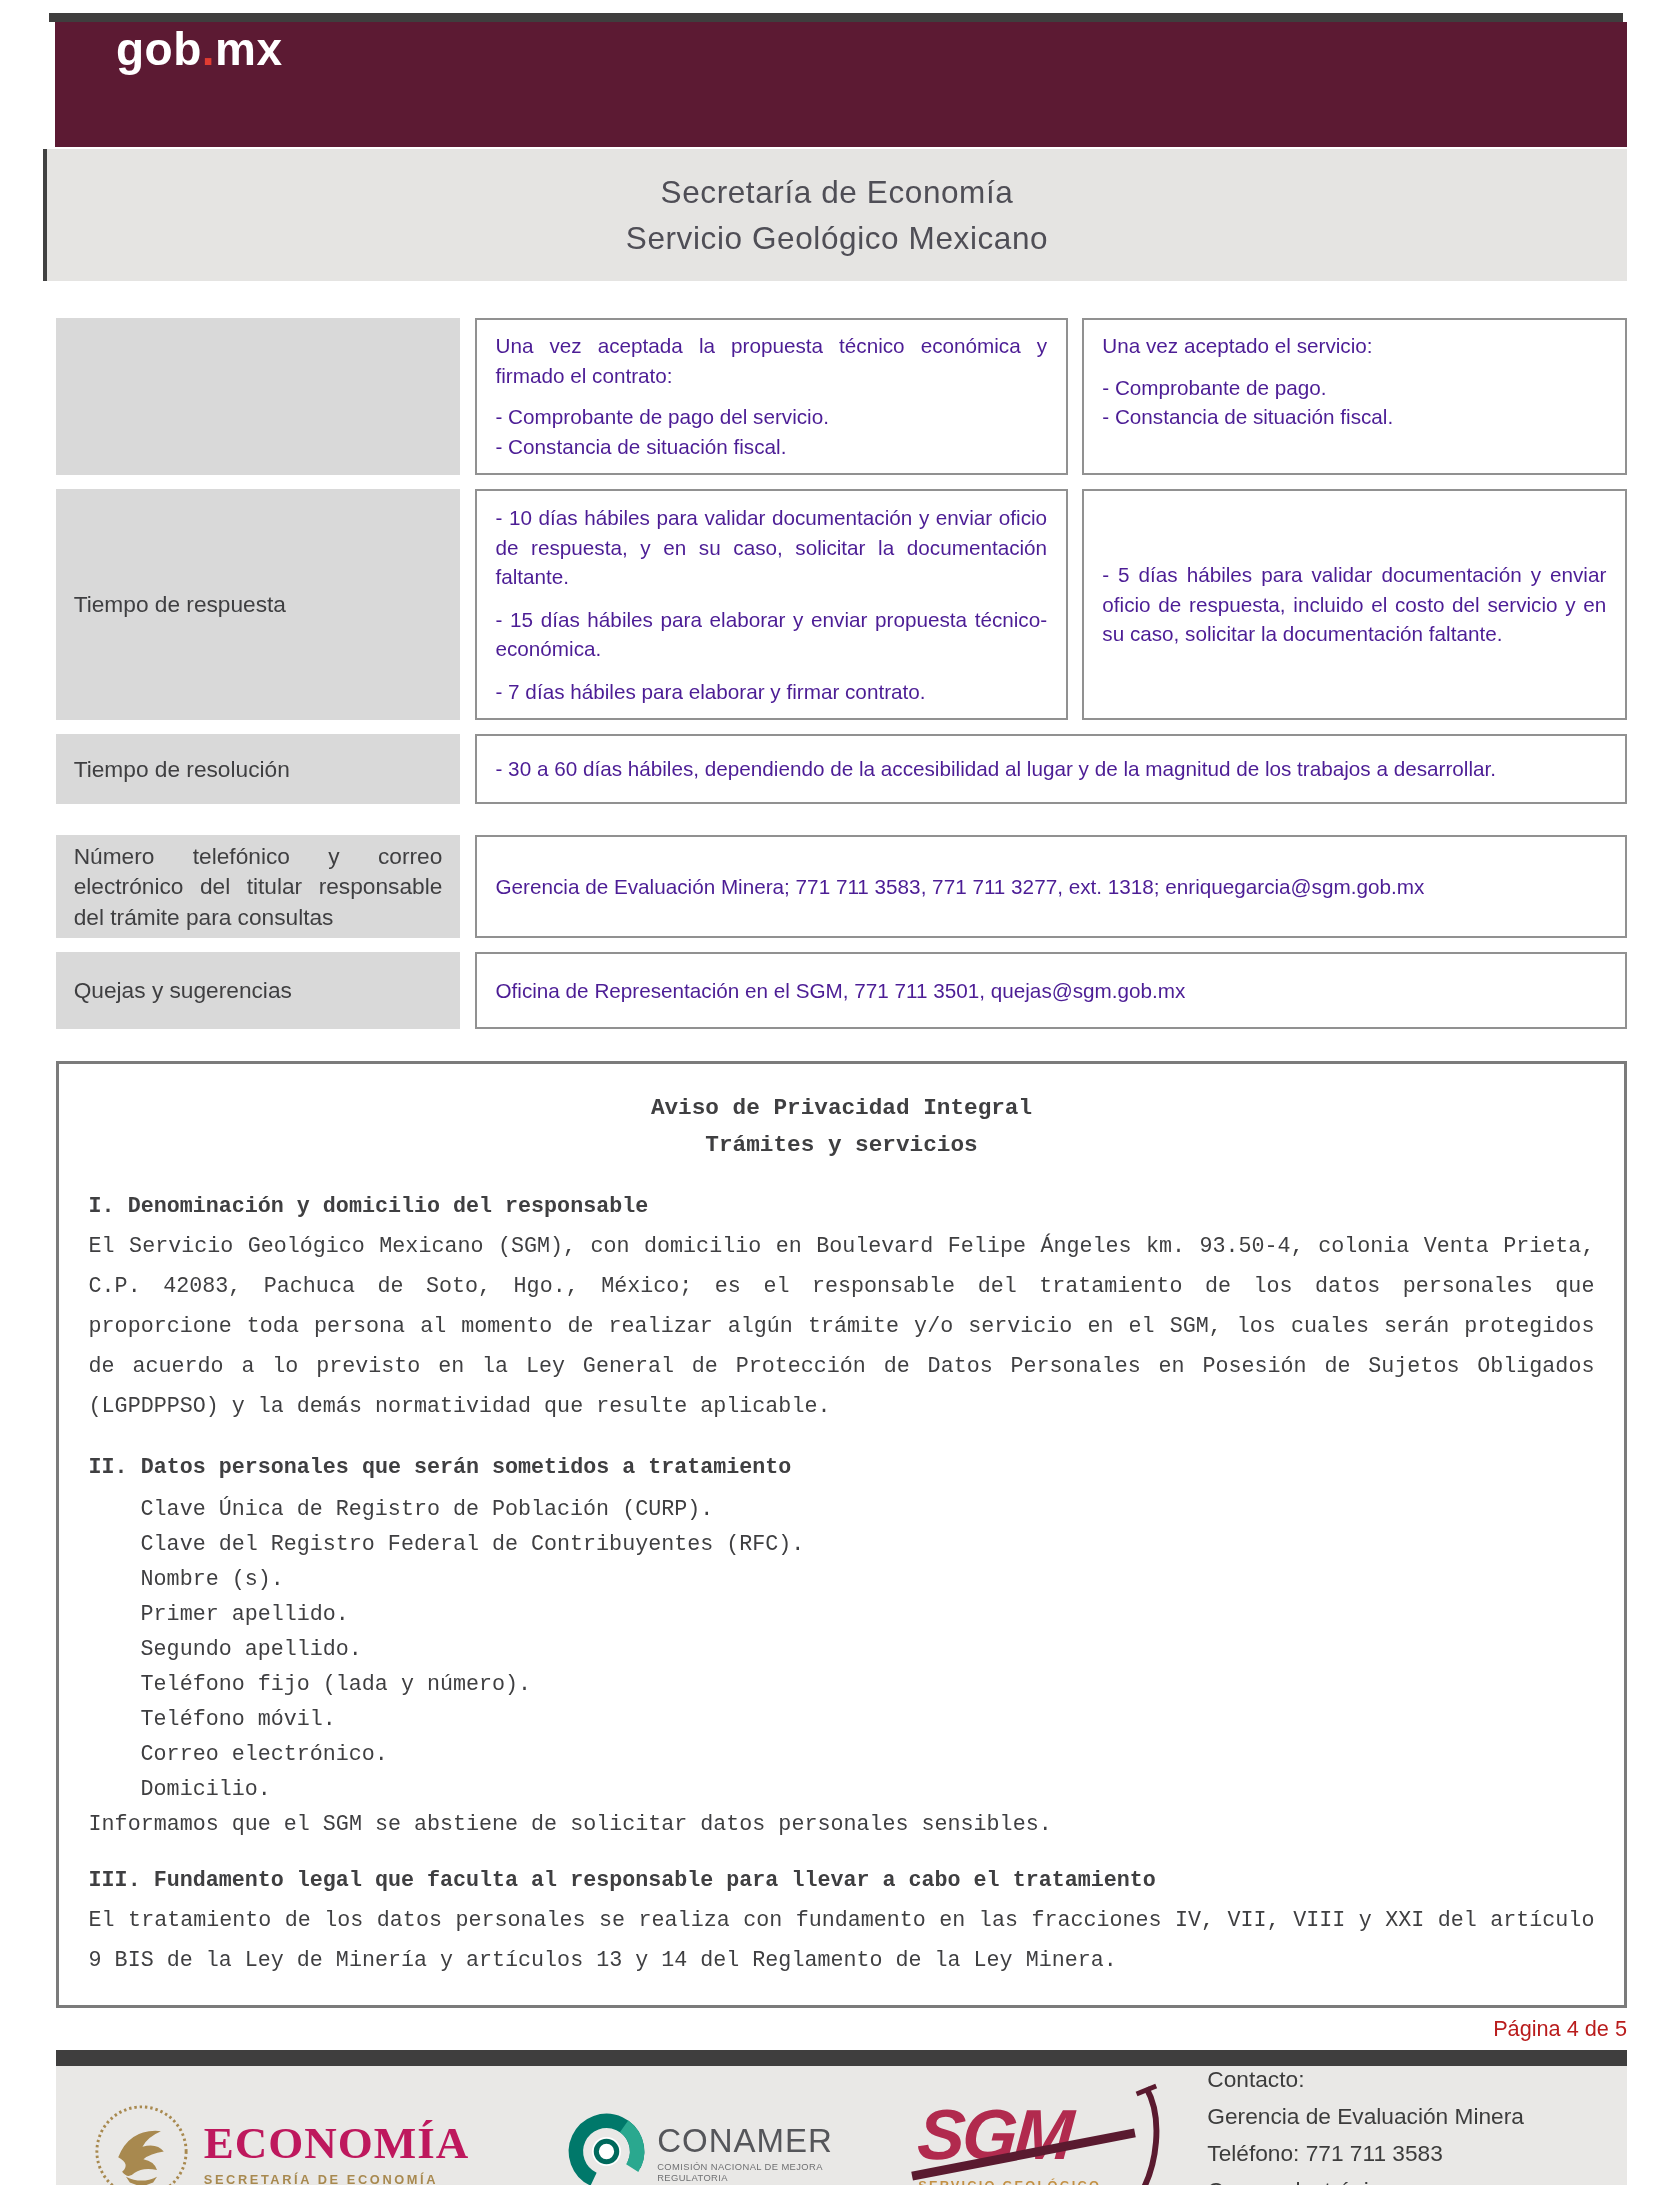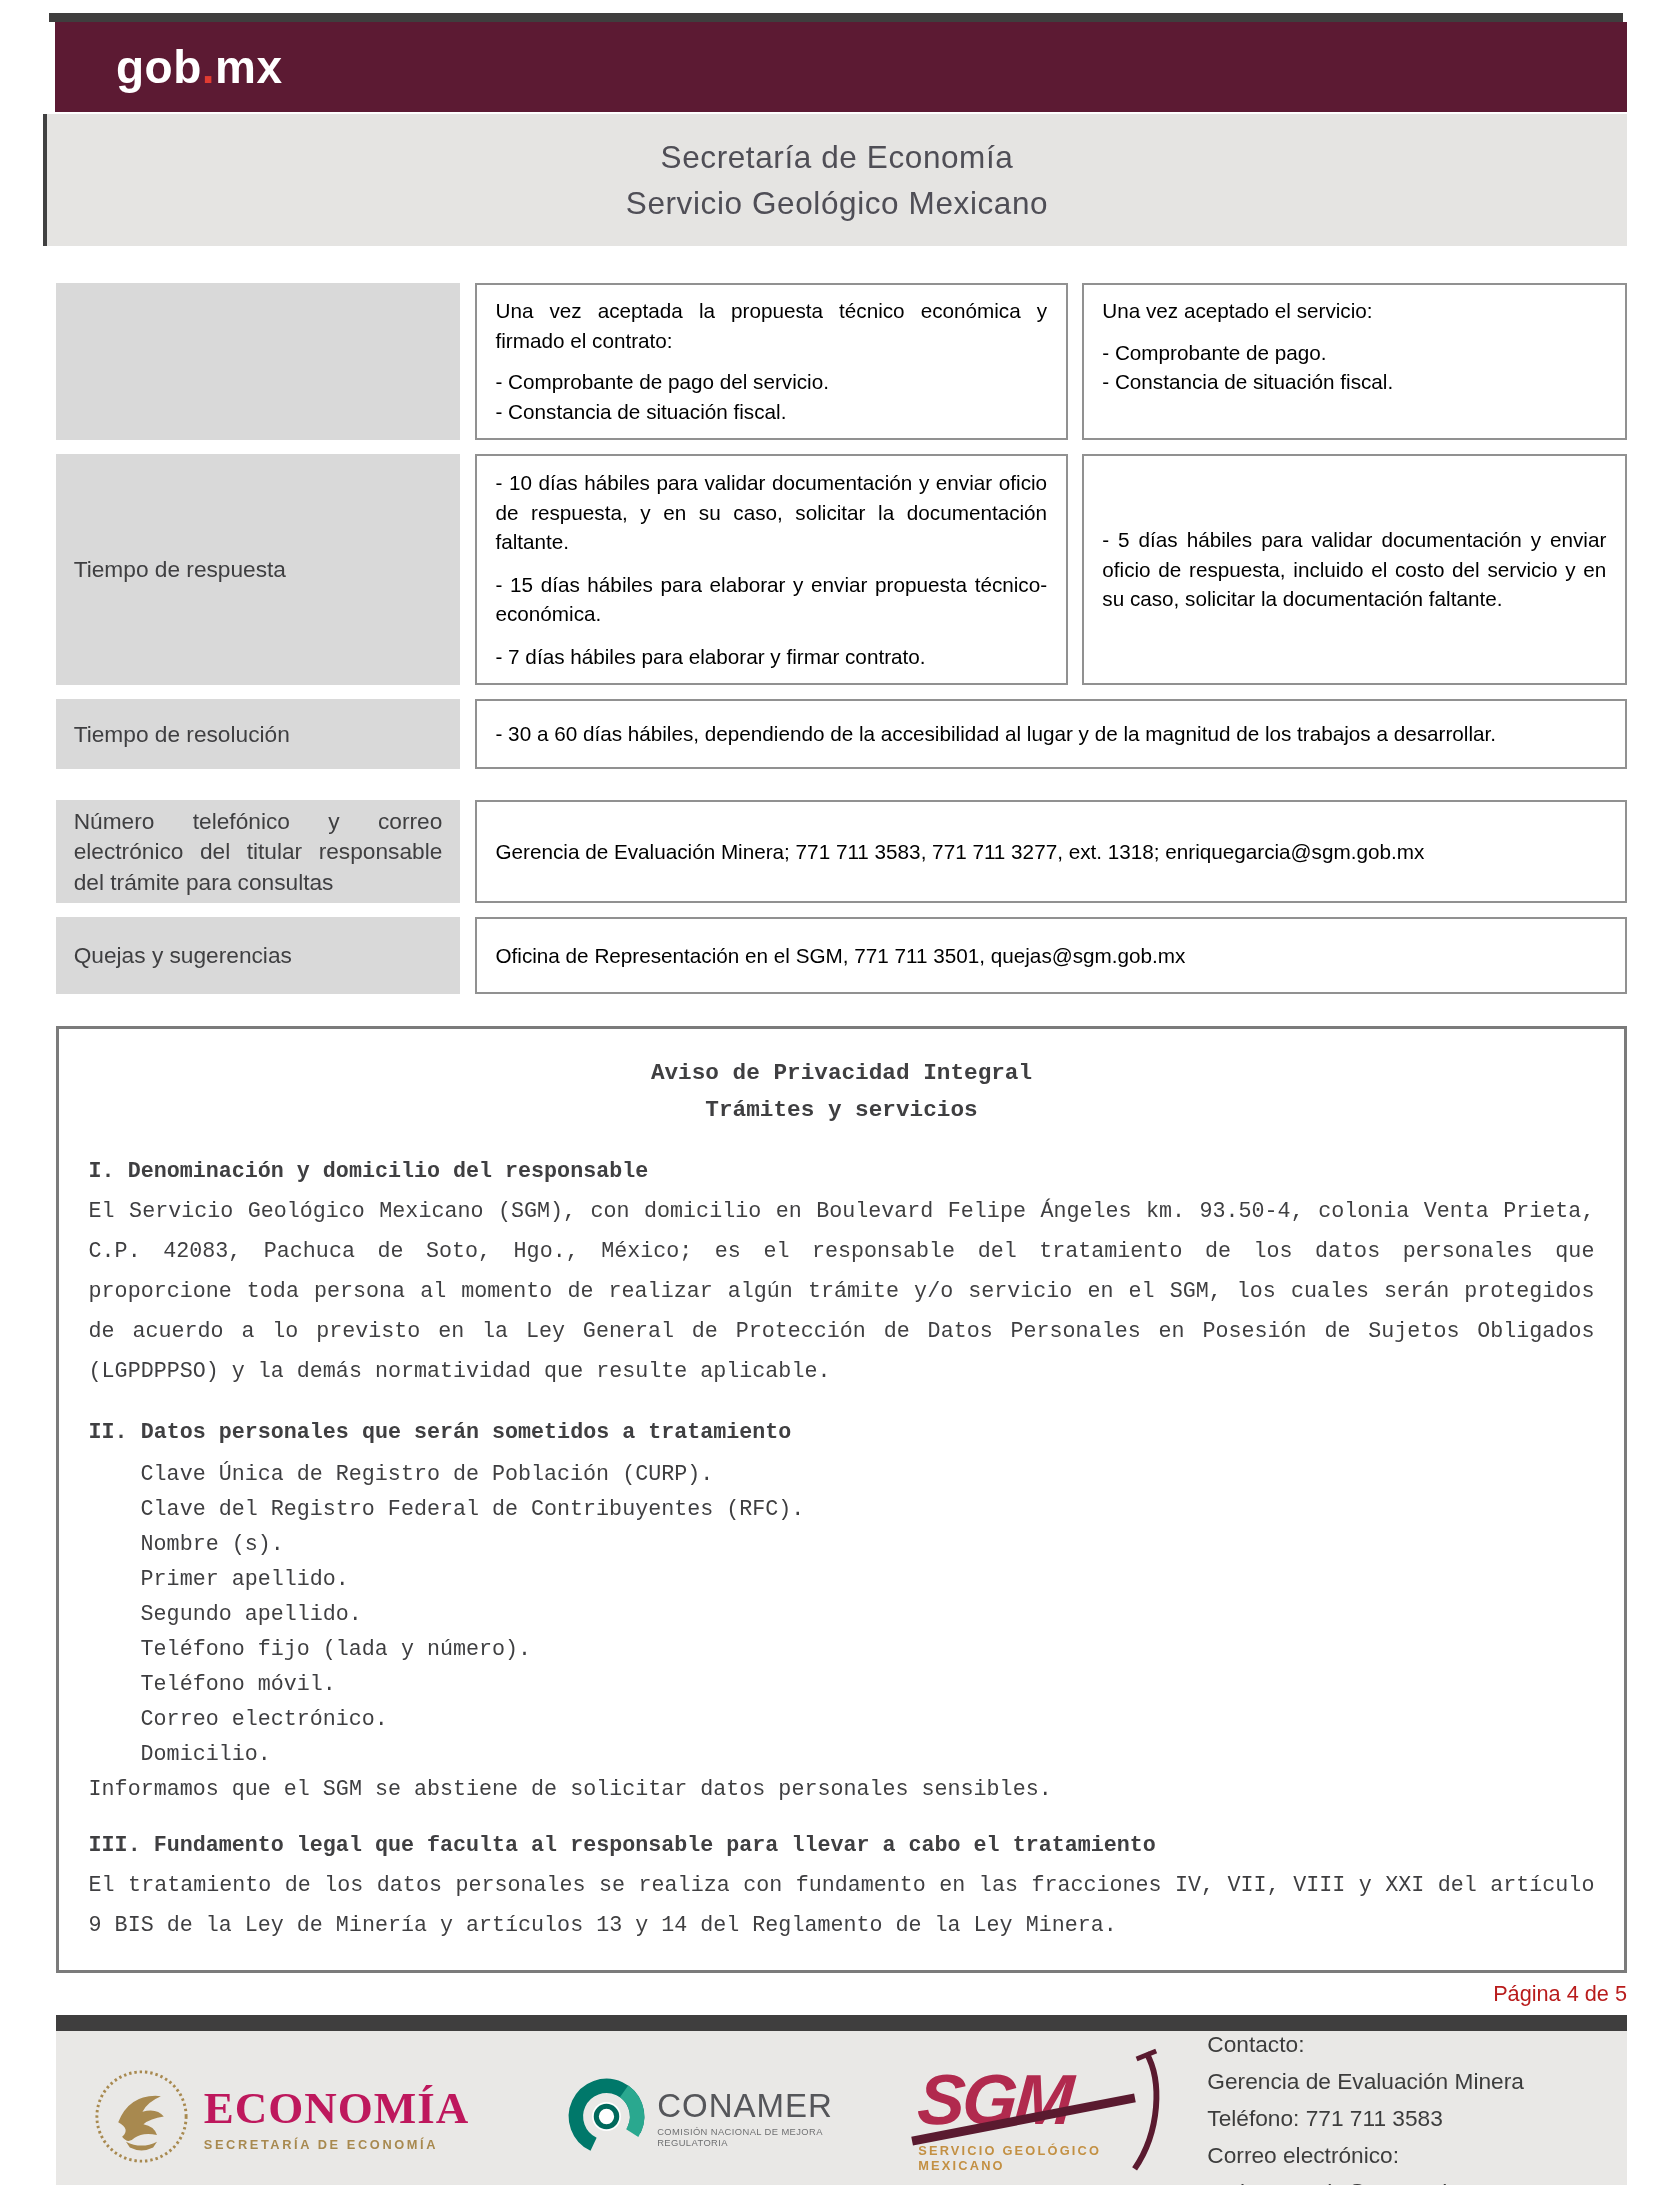--- a/index.html
+++ b/index.html
@@ -2,39 +2,39 @@
 <html lang="es"><head>
 <meta charset="utf-8">
 <style>
   * { margin:0; padding:0; box-sizing:border-box; }
   html,body { width:1676px; height:2186px; background:#ffffff; overflow:hidden;
               font-family:"Liberation Sans","DejaVu Sans",sans-serif; color:#3f3f41; }
   .page { position:relative; width:1676px; height:2186px; }
 
   
   .top-strip { height:8.9px; background:#3f3e3e; margin:12.8px 53px 0 49px; }
-  .brand-bar { height:90px; background:#5c1a33; margin:0 49px 0 55px;
-               display:flex; align-items:center; }
+  .brand-bar { height:125px; background:#5c1a33; margin:0 49px 0 55px;
+               display:flex; }
   .gobmx { margin-left:61px; font-size:46px; font-weight:bold; color:#ffffff; letter-spacing:0.5px; }
   .gobmx .dot { color:#e13c32; }
   .agency-band { margin:2px 49px 0 43px; height:132px; background:#e5e4e2;
                  border-left:4.9px solid #414141; display:flex; flex-direction:column;
                  justify-content:center; align-items:center; }
   .agency-band div { font-size:31.5px; line-height:46px; color:#4f4e56; letter-spacing:0.6px; }
 
   
   .info-table { margin:37px 49px 0 56px; }
   .t-row { display:flex; margin-bottom:13.8px; }
   .t-label { width:404px; flex:0 0 404px; background:#d9d9d9; padding:5.9px 17.7px;
              display:flex; flex-direction:column; justify-content:center;
              font-size:22.7px; line-height:30.5px; color:#3f3f41; }
   .t-label.justify { text-align:justify; }
   .t-cells { flex:1; display:flex; gap:13.8px; margin-left:14.8px; }
   .t-cell { border:2px solid #919191; background:#ffffff; padding:11.8px 18.7px;
-            font-size:20.7px; line-height:29.6px; color:#000000; }
+            font-size:20.7px; line-height:29.6px; color:#4c1d95; }
   .t-cell.w-mid { width:593px; flex:0 0 593px; }
   .t-cell.grow { flex:1; }
   .t-cell.v-center { display:flex; flex-direction:column; justify-content:center; }
   .t-cell p.just { text-align:justify; }
   .t-cell p.sp { margin-bottom:12.8px; }
   .t-cell p.gap-top { margin-top:11.8px; }
   .row-docs  { min-height:137px; }
   .row-resp  { min-height:223px; }
   .row-resol { min-height:70px; }
   .row-tel   { min-height:95px;margin-top:31px; }

